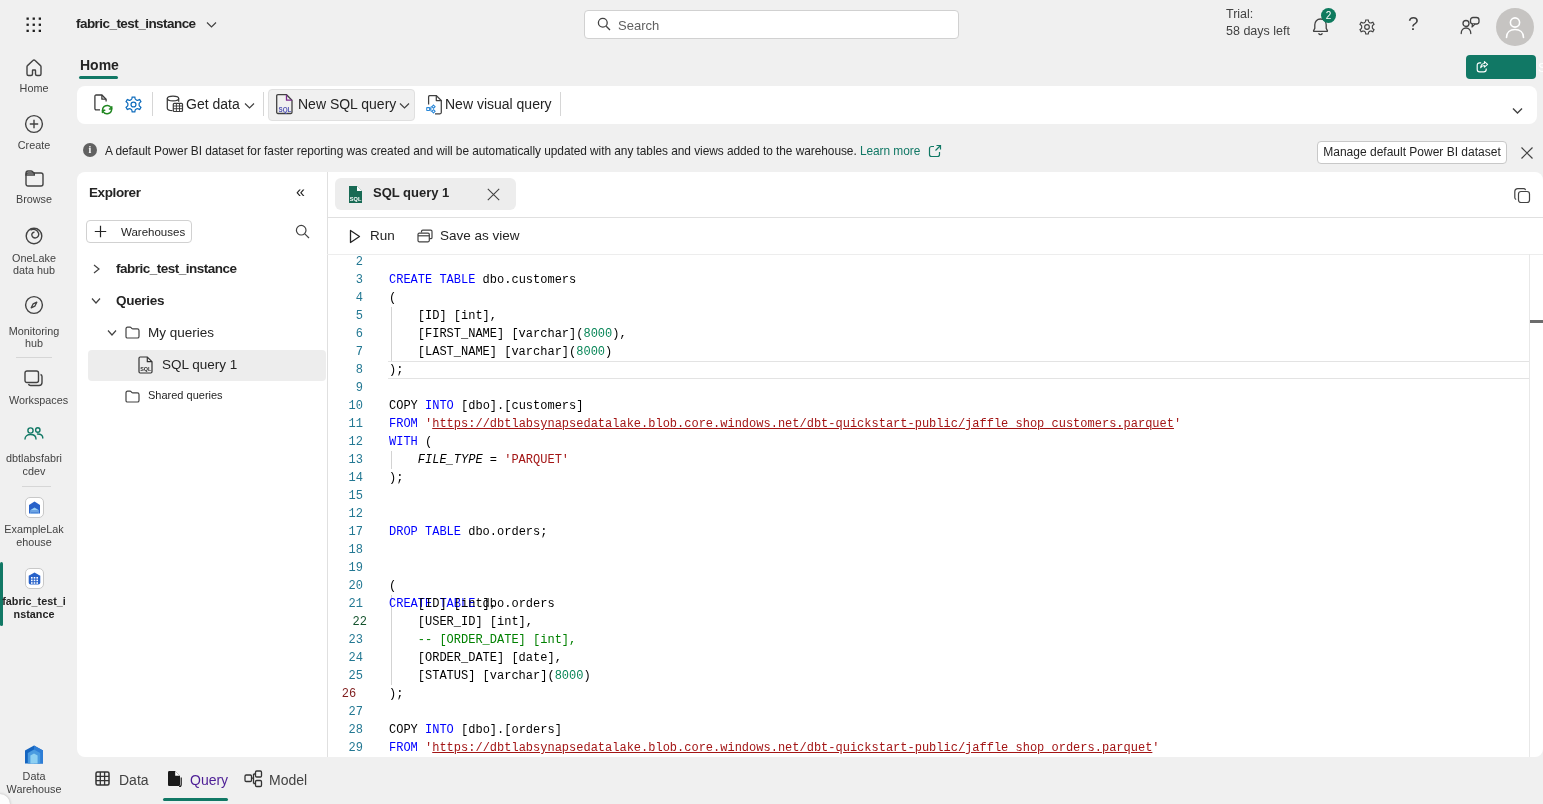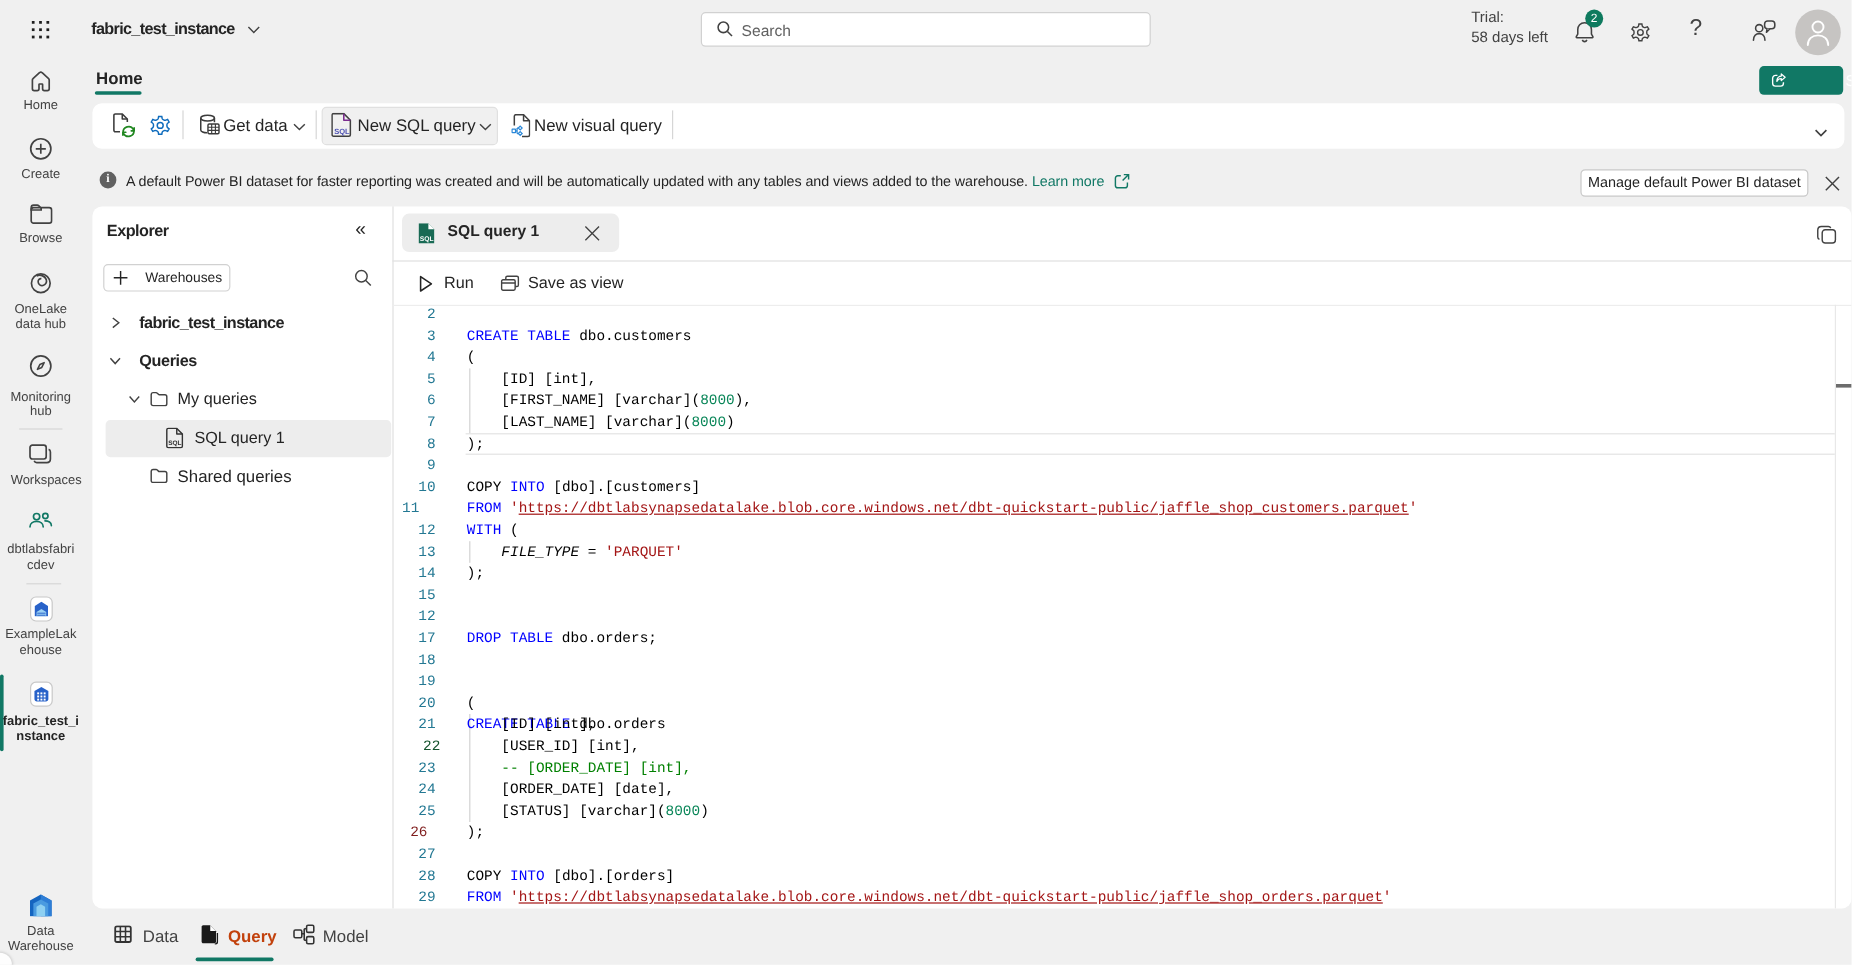--- a/index.html
+++ b/index.html
@@ -261,21 +261,21 @@
   <svg class="abs" style="left:61px;top:184px;" width="15" height="18" viewBox="0 0 15 18">
     <path d="M2.2 17 C1.5 17 1 16.5 1 15.8 L1 2.2 C1 1.5 1.5 1 2.2 1 L9.3 1 L14 5.7 L14 15.8 C14 16.5 13.5 17 12.8 17 Z" fill="none" stroke="#333" stroke-width="1.2"></path>
     <path d="M9.3 1 L9.3 5.7 L14 5.7" fill="none" stroke="#333" stroke-width="1.2" stroke-linejoin="round"></path>
     <text x="2.2" y="15" font-family="Liberation Sans" font-size="5.4" font-weight="700" fill="#333">SQL</text>
   </svg>
   <div class="abs" style="left:85px;top:185px;font-size:13.5px;">SQL query 1</div>
 
   <svg class="abs" style="left:48px;top:218px;" width="15" height="13" viewBox="0 0 15 13">
       <path d="M1 3 C1 2 1.6 1.2 2.6 1.2 L5 1.2 C5.5 1.2 5.8 1.35 6.1 1.7 L7 2.6 C7.2 2.8 7.4 2.9 7.7 2.9 L12.4 2.9 C13.4 2.9 14 3.6 14 4.6 L14 10.4 C14 11.4 13.4 12 12.4 12 L2.6 12 C1.6 12 1 11.4 1 10.4 Z" fill="none" stroke="#424242" stroke-width="1.2"></path>
     </svg>
-  <div class="abs" style="left:71px;top:217px;font-size:14px;">Shared queries</div>
+  <div class="abs" style="left:71px;top:217px;font-size:11px;">Shared queries</div>
 </div>
 
 <div class="abs" id="editor" style="left:327px;top:172px;width:1216px;height:585px;">
   <div class="abs" style="left:8px;top:6px;width:181px;height:32px;background:#ededed;border-radius:6px;"></div>
   <svg class="abs" style="left:21px;top:14px;" width="14" height="17" viewBox="0 0 14 17">
     <path d="M1 0 L9 0 L14 5 L14 17 L1 17 Z" fill="#186a54"></path>
     <path d="M9 0 L9 5 L14 5 Z" fill="#fff"></path>
     <text x="1.8" y="14.5" font-family="Liberation Sans" font-size="5.6" font-weight="700" fill="#fff">SQL</text>
   </svg>
   <div class="abs" style="left:46px;top:13px;font-size:13px;font-weight:600;">SQL query 1</div>
@@ -319,21 +319,21 @@
 <div class="abs" style="left:62px;top:135px;"><span style="color:#000000;">    [ID] [int],</span></div>
 <div class="abs" style="left:8px;top:153px;width:28px;text-align:right;color:#237893;">6</div>
 <div class="abs" style="left:62px;top:153px;"><span style="color:#000000;">    [FIRST_NAME] [varchar](</span><span style="color:#098658;">8000</span><span style="color:#000000;">),</span></div>
 <div class="abs" style="left:8px;top:171px;width:28px;text-align:right;color:#237893;">7</div>
 <div class="abs" style="left:62px;top:171px;"><span style="color:#000000;">    [LAST_NAME] [varchar](</span><span style="color:#098658;">8000</span><span style="color:#000000;">)</span></div>
 <div class="abs" style="left:8px;top:189px;width:28px;text-align:right;color:#237893;">8</div>
 <div class="abs" style="left:62px;top:189px;"><span style="color:#000000;">);</span></div>
 <div class="abs" style="left:8px;top:207px;width:28px;text-align:right;color:#237893;">9</div>
 <div class="abs" style="left:8px;top:225px;width:28px;text-align:right;color:#237893;">10</div>
 <div class="abs" style="left:62px;top:225px;"><span style="color:#000000;">COPY </span><span style="color:#0000ff;">INTO</span><span style="color:#000000;"> [dbo].[customers]</span></div>
-<div class="abs" style="left:8px;top:243px;width:28px;text-align:left;color:#237893;">11</div>
+<div class="abs" style="left:8px;top:243px;width:28px;text-align:right;color:#237893;">11</div>
 <div class="abs" style="left:62px;top:243px;"><span style="color:#0000ff;">FROM</span><span style="color:#000000;"> </span><span style="color:#a31515;">'</span><span style="color:#a31515;text-decoration:underline;">https://dbtlabsynapsedatalake.blob.core.windows.net/dbt-quickstart-public/jaffle_shop_customers.parquet</span><span style="color:#a31515;">'</span></div>
 <div class="abs" style="left:8px;top:261px;width:28px;text-align:right;color:#237893;">12</div>
 <div class="abs" style="left:62px;top:261px;"><span style="color:#0000ff;">WITH</span><span style="color:#000000;"> (</span></div>
 <div class="abs" style="left:8px;top:279px;width:28px;text-align:right;color:#237893;">13</div>
 <div class="abs" style="left:62px;top:279px;"><span style="color:#000000;font-style:italic;">    FILE_TYPE = </span><span style="color:#a31515;">'PARQUET'</span></div>
 <div class="abs" style="left:8px;top:297px;width:28px;text-align:right;color:#237893;">14</div>
 <div class="abs" style="left:62px;top:297px;"><span style="color:#000000;">);</span></div>
 <div class="abs" style="left:8px;top:315px;width:28px;text-align:right;color:#237893;">15</div>
 <div class="abs" style="left:8px;top:333px;width:28px;text-align:right;color:#237893;">12</div>
 <div class="abs" style="left:8px;top:351px;width:28px;text-align:right;color:#237893;">17</div>
@@ -367,21 +367,21 @@
     <rect x="1" y="1" width="13" height="13" rx="1.5" fill="none" stroke="#333" stroke-width="1.5"></rect>
     <path d="M1 5.3 h13 M1 9.6 h13 M5.3 1 v13 M9.6 1 v13" stroke="#333" stroke-width="1.3"></path>
   </svg>
   <div class="abs" style="left:42px;top:15px;">Data</div>
 
   <svg class="abs" style="left:90px;top:13px;" width="15" height="17" viewBox="0 0 15 17">
     <path d="M1 2.3 C1 1.6 1.6 1 2.3 1 L8 1 L13 6 L13 14.7 C13 15.4 12.4 16 11.7 16 L2.3 16 C1.6 16 1 15.4 1 14.7 Z" fill="#1a1a1a"></path>
     <path d="M8.2 1.2 L8.2 5.8 L12.8 5.8 Z" fill="#fff"></path>
     <path d="M14.2 7.5 L14.2 14.5 C14.2 15.8 13.4 16.8 12 16.8" fill="none" stroke="#1a1a1a" stroke-width="1.2"></path>
   </svg>
-  <div class="abs" style="left:113px;top:15px;font-weight:700;color:#c2410c;">Query</div>
+  <div class="abs" style="left:113px;top:15px;font-weight:400;color:#4c1d95;">Query</div>
   <div class="abs" style="left:86px;top:41px;width:65px;height:2.5px;background:#117865;border-radius:2px;"></div>
 
   <svg class="abs" style="left:167px;top:13px;" width="19" height="18" viewBox="0 0 19 18">
     <rect x="1" y="5" width="6.5" height="6.5" rx="1.2" fill="none" stroke="#333" stroke-width="1.3"></rect>
     <rect x="11.5" y="1" width="6" height="6" rx="1.2" fill="none" stroke="#333" stroke-width="1.3"></rect>
     <rect x="11.5" y="10.5" width="6" height="6" rx="1.2" fill="none" stroke="#333" stroke-width="1.3"></rect>
     <path d="M7.5 8.2 L9.5 8.2 M9.5 4 L11.5 4 M9.5 13.5 L11.5 13.5 M9.5 4 L9.5 13.5" fill="none" stroke="#333" stroke-width="1.3"></path>
   </svg>
   <div class="abs" style="left:192px;top:15px;">Model</div>
 </div>

